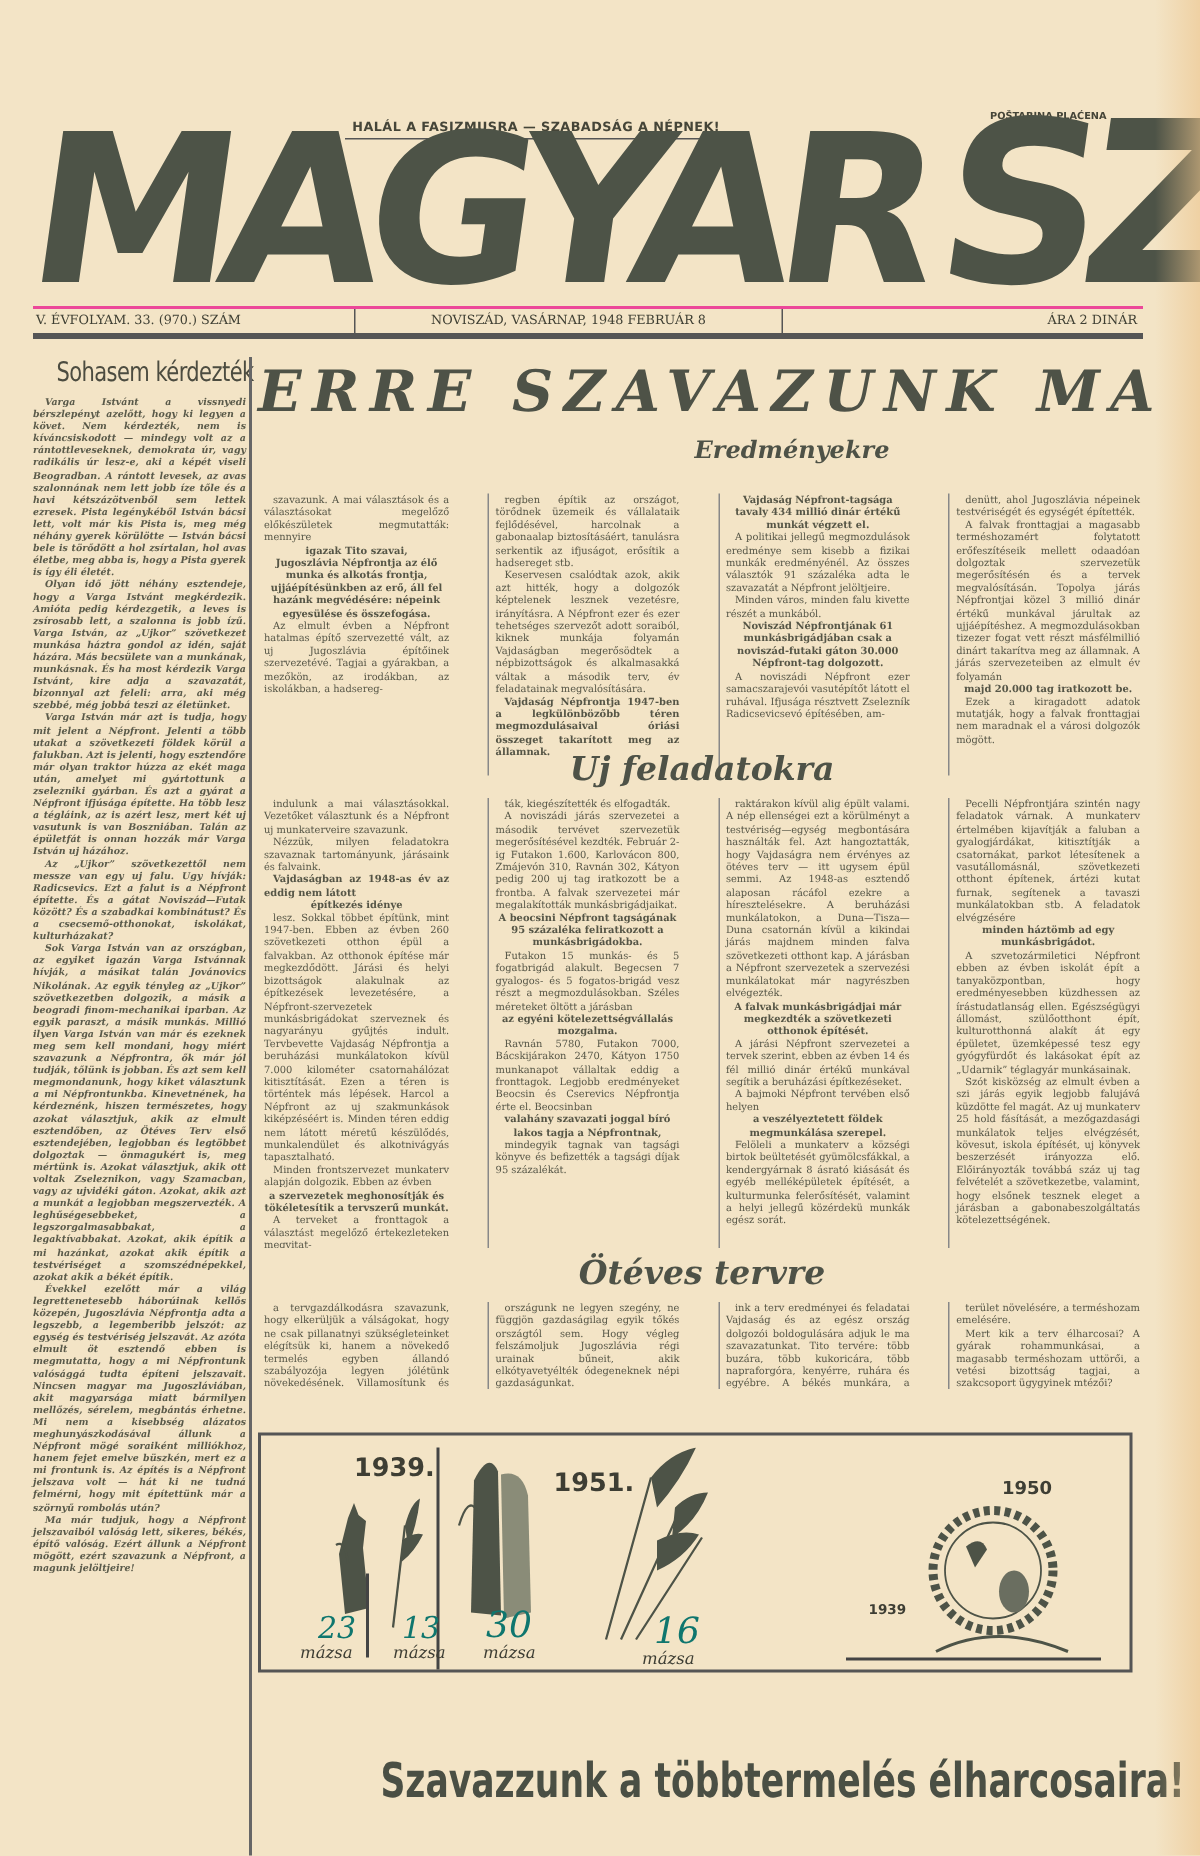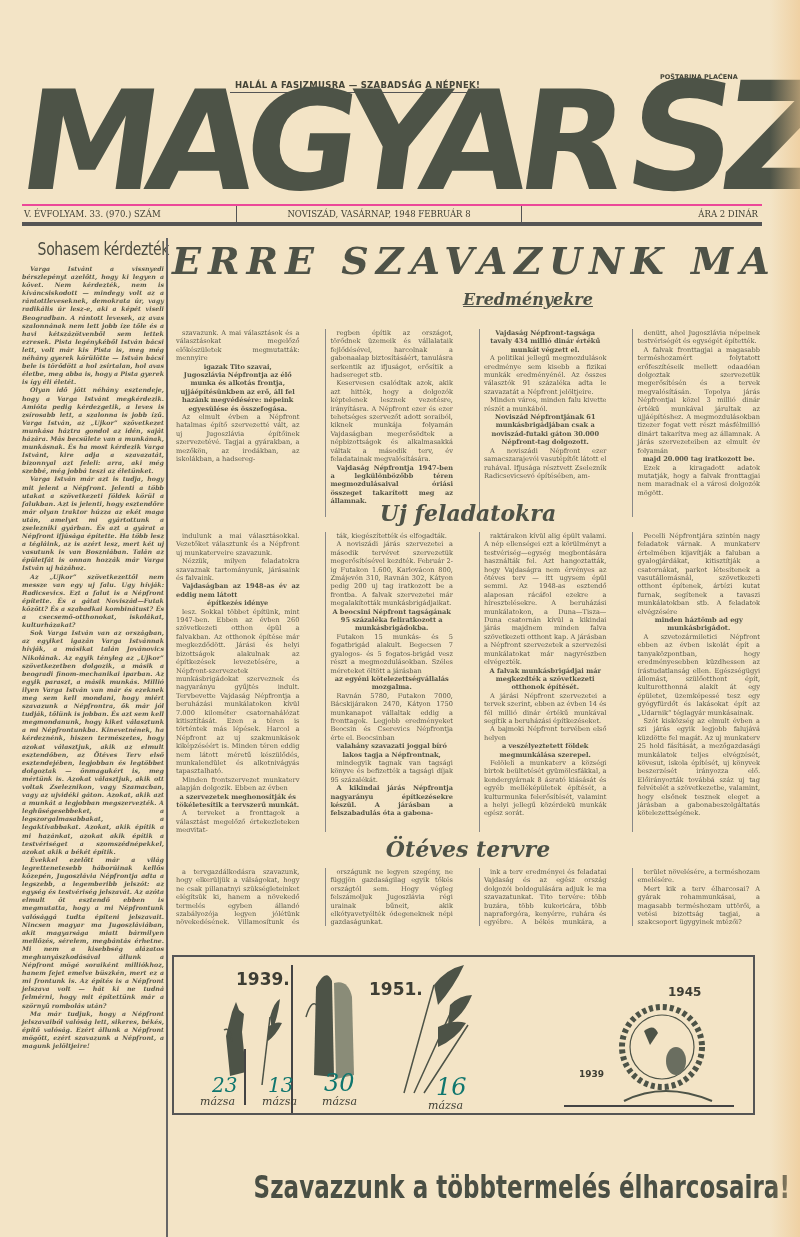--- a/index.html
+++ b/index.html
@@ -71,21 +71,21 @@
       <p>Sok Varga István van az országban, az egyiket igazán Varga Istvánnak hívják, a másikat talán Jovánovics Nikolának. Az egyik tényleg az „Ujkor” szövetkezetben dolgozik, a másik a beogradi finom-mechanikai iparban. Az egyik paraszt, a másik munkás. Millió ilyen Varga István van már és ezeknek meg sem kell mondani, hogy miért szavazunk a Népfrontra, ők már jól tudják, tőlünk is jobban. És azt sem kell megmondanunk, hogy kiket választunk a mi Népfrontunkba. Kinevetnének, ha kérdeznénk, hiszen természetes, hogy azokat választjuk, akik az elmult esztendőben, az Ötéves Terv első esztendejében, legjobban és legtöbbet dolgoztak — önmagukért is, meg mértünk is. Azokat választjuk, akik ott voltak Zseleznikon, vagy Szamacban, vagy az ujvidéki gáton. Azokat, akik azt a munkát a legjobban megszervezték. A leghűségesebbeket, a legszorgalmasabbakat, a legaktívabbakat. Azokat, akik építik a mi hazánkat, azokat akik építik a testvériséget a szomszédnépekkel, azokat akik a békét építik.</p>
       <p>Évekkel ezelőtt már a világ legrettenetesebb háborúinak kellős közepén, Jugoszlávia Népfrontja adta a legszebb, a legemberibb jelszót: az egység és testvériség jelszavát. Az azóta elmult öt esztendő ebben is megmutatta, hogy a mi Népfrontunk valósággá tudta építeni jelszavait. Nincsen magyar ma Jugoszláviában, akit magyarsága miatt bármilyen mellőzés, sérelem, megbántás érhetne. Mi nem a kisebbség alázatos meghunyászkodásával állunk a Népfront mögé soraiként milliókhoz, hanem fejet emelve büszkén, mert ez a mi frontunk is. Az építés is a Népfront jelszava volt — hát ki ne tudná felmérni, hogy mit építettünk már a szörnyű rombolás után?</p>
       <p>Ma már tudjuk, hogy a Népfront jelszavaiból valóság lett, sikeres, békés, építő valóság. Ezért állunk a Népfront mögött, ezért szavazunk a Népfront, a magunk jelöltjeire!</p>
     </div>
 </div>
 <div class="abs vrule"></div>
 
 <div class="abs headline">ERRE SZAVAZUNK MA</div>
 
 <div class="abs" style="left:172px;top:290px;width:592px;">
-  <div class="subhead" style="font-size:16px;margin-left:120px;text-decoration:underline;">Eredményekre</div>
+  <div class="subhead" style="font-size:16px;margin-left:120px;">Eredményekre</div>
   <div class="cols" style="margin-top:20px;" id="sec0">
       <div class="col" style="width: 148px; height: 188px; overflow: hidden;">
         <p>szavazunk. A mai választások és a választásokat megelőző előkészületek megmutatták: mennyire</p>
         <p class="b">igazak Tito szavai,</p>
         <p class="b">Jugoszlávia Népfrontja az élő munka és alkotás frontja, ujjáépítésünkben az erő, áll fel hazánk megvédésére: népeink egyesülése és összefogása.</p>
         <p>Az elmult évben a Népfront hatalmas építő szervezetté vált, az uj Jugoszlávia építőinek szervezetévé. Tagjai a gyárakban, a mezőkön, az irodákban, az iskolákban, a hadsereg-</p>
       </div>
       <div class="col" style="width: 148px; height: 188px; overflow: hidden;">
         <p>regben építik az országot, törődnek üzemeik és vállalataik fejlődésével, harcolnak a gabonaalap biztosításáért, tanulásra serkentik az ifjuságot, erősítik a hadsereget stb.</p>
         <p>Keservesen csalódtak azok, akik azt hitték, hogy a dolgozók képtelenek lesznek vezetésre, irányításra. A Népfront ezer és ezer tehetséges szervezőt adott soraiból, kiknek munkája folyamán Vajdaságban megerősödtek a népbizottságok és alkalmasakká váltak a második terv, év feladatainak megvalósítására.</p>
@@ -122,21 +122,20 @@
       </div>
       <div class="col" style="width: 148px; height: 300px; overflow: hidden;">
         <p>ták, kiegészítették és elfogadták.</p>
         <p>A noviszádi járás szervezetei a második tervévet szervezetük megerősítésével kezdték. Február 2-ig Futakon 1.600, Karlovácon 800, Zmájevón 310, Ravnán 302, Kátyon pedig 200 uj tag iratkozott be a frontba. A falvak szervezetei már megalakították munkásbrigádjaikat.</p>
         <p class="b">A beocsini Népfront tagságának 95 százaléka feliratkozott a munkásbrigádokba.</p>
         <p>Futakon 15 munkás- és 5 fogatbrigád alakult. Begecsen 7 gyalogos- és 5 fogatos-brigád vesz részt a megmozdulásokban. Széles méreteket öltött a járásban</p>
         <p class="b">az egyéni kötelezettségvállalás mozgalma.</p>
         <p>Ravnán 5780, Futakon 7000, Bácskijárakon 2470, Kátyon 1750 munkanapot vállaltak eddig a fronttagok. Legjobb eredményeket Beocsin és Cserevics Népfrontja érte el. Beocsinban</p>
         <p class="b">valahány szavazati joggal bíró lakos tagja a Népfrontnak,</p>
         <p>mindegyik tagnak van tagsági könyve és befizették a tagsági díjak 95 százalékát.</p>
-        <p class="bl">A kikindai járás Népfrontja nagyarányu építkezésekre készül. A járásban a felszabadulás óta a gabona-</p>
       </div>
       <div class="col" style="width: 148px; height: 300px; overflow: hidden;">
         <p>raktárakon kívül alig épült valami. A nép ellenségei ezt a körülményt a testvériség—egység megbontására használták fel. Azt hangoztatták, hogy Vajdaságra nem érvényes az ötéves terv — itt ugysem épül semmi. Az 1948-as esztendő alaposan rácáfol ezekre a híresztelésekre. A beruházási munkálatokon, a Duna—Tisza—Duna csatornán kívül a kikindai járás majdnem minden falva szövetkezeti otthont kap. A járásban a Népfront szervezetek a szervezési munkálatokat már nagyrészben elvégezték.</p>
         <p class="b">A falvak munkásbrigádjai már megkezdték a szövetkezeti otthonok építését.</p>
         <p>A járási Népfront szervezetei a tervek szerint, ebben az évben 14 és fél millió dinár értékű munkával segítik a beruházási építkezéseket.</p>
         <p>A bajmoki Népfront tervében első helyen</p>
         <p class="b">a veszélyeztetett földek megmunkálása szerepel.</p>
         <p>Felöleli a munkaterv a községi birtok beültetését gyümölcsfákkal, a kendergyárnak 8 ásrató kiásását és egyéb melléképületek építését, a kulturmunka felerősítését, valamint a helyi jellegű közérdekü munkák egész sorát.</p>
       </div>
       <div class="col" style="width: 148px; height: 300px; overflow: hidden;">
@@ -195,21 +194,21 @@
   </svg>
   <svg style="position:absolute;left:220px;top:8px;" width="80" height="130" viewBox="0 0 80 130">
     <path d="M10 128 L40 20 M20 128 L60 40 M30 128 L74 60" stroke="#4d5347" stroke-width="1.5"></path>
     <path d="M40 20 Q52 4 70 0 Q60 22 44 40 Z M56 40 Q66 30 78 30 Q70 50 54 60 Z M44 62 Q60 54 72 58 Q62 74 44 82 Z" fill="#4d5347"></path>
   </svg>
   <span class="qty" style="left:150px;top:112px;font-size:24px;">30</span>
   <span class="unit" style="left:148px;top:138px;">mázsa</span>
   <span class="qty" style="left:262px;top:116px;font-size:24px;">16</span>
   <span class="unit" style="left:254px;top:142px;">mázsa</span>
 
-  <span class="yr" style="left:494px;top:28px;font-size:12px;">1945</span>
+  <span class="yr" style="left:494px;top:28px;font-size:12px;">1950</span>
   <svg style="position:absolute;left:430px;top:44px;" width="120" height="110" viewBox="0 0 120 110">
     <circle cx="58" cy="46" r="40" fill="none" stroke="#4d5347" stroke-width="6" stroke-dasharray="4 3"></circle>
     <circle cx="58" cy="46" r="32" fill="none" stroke="#4d5347" stroke-width="1.2"></circle>
     <path d="M40 30 Q50 22 54 32 L46 44 Z" fill="#4d5347"></path>
     <ellipse cx="72" cy="60" rx="10" ry="14" fill="#6a6e60"></ellipse>
     <path d="M20 100 Q60 80 108 100" stroke="#4d5347" fill="none" stroke-width="2"></path>
   </svg>
   <span class="yr" style="left:405px;top:112px;font-size:9px;">1939</span>
   <div style="position:absolute;left:390px;top:148px;width:170px;height:2px;background:#444;"></div>
 </div>

